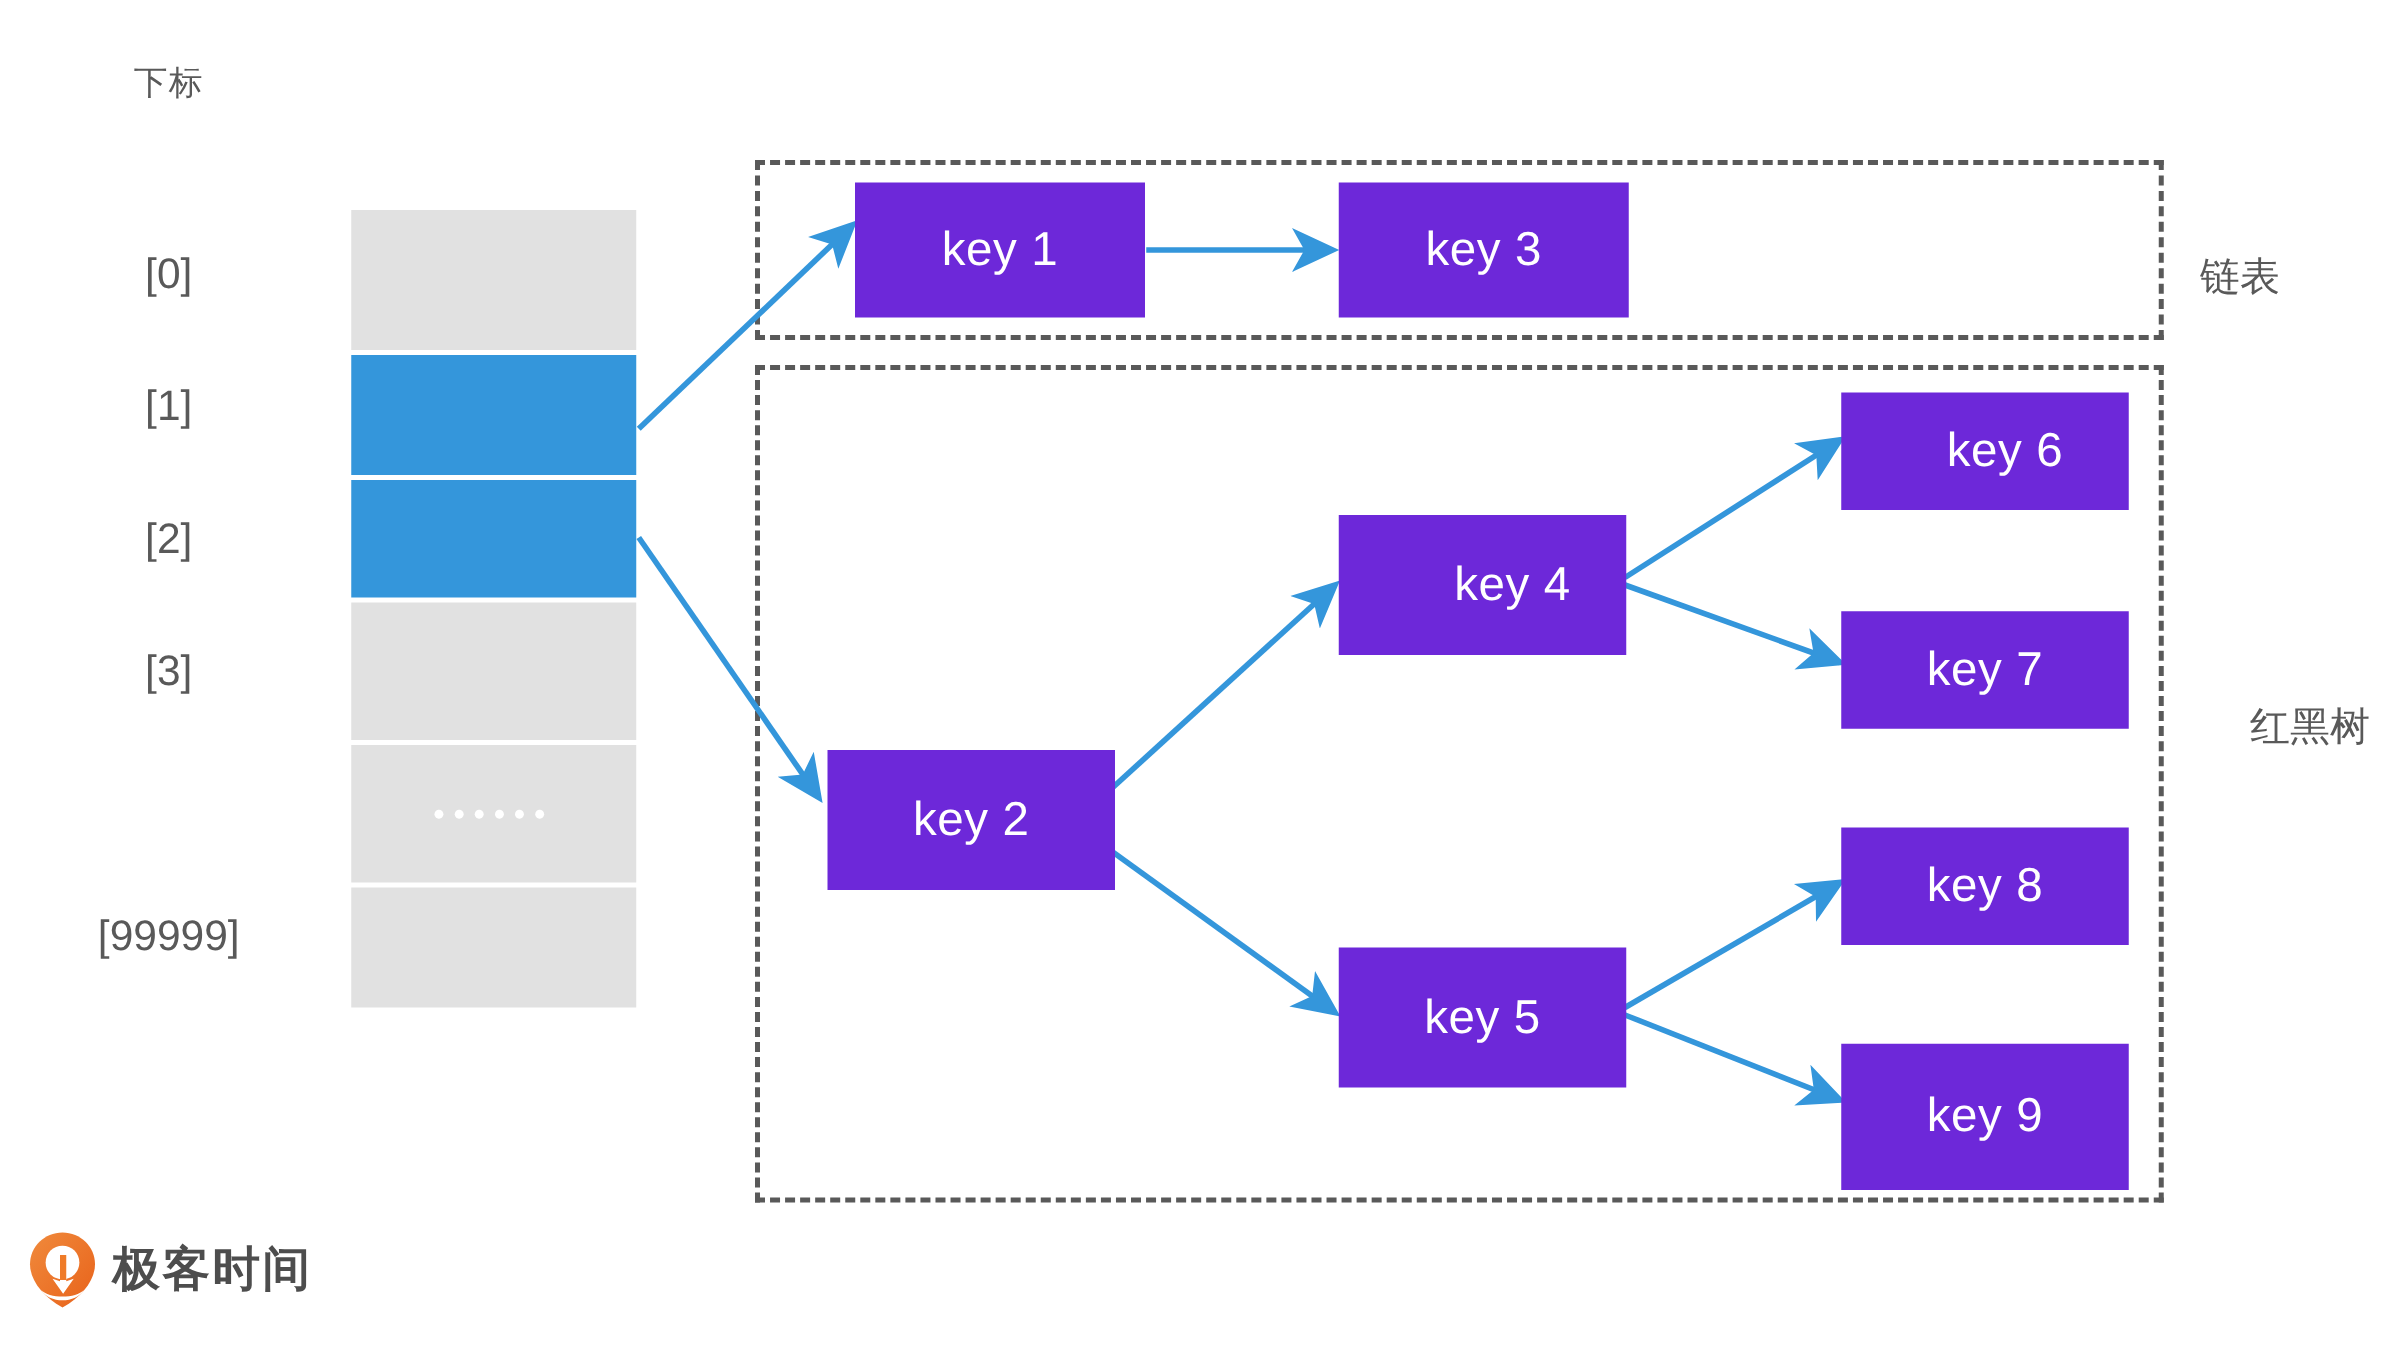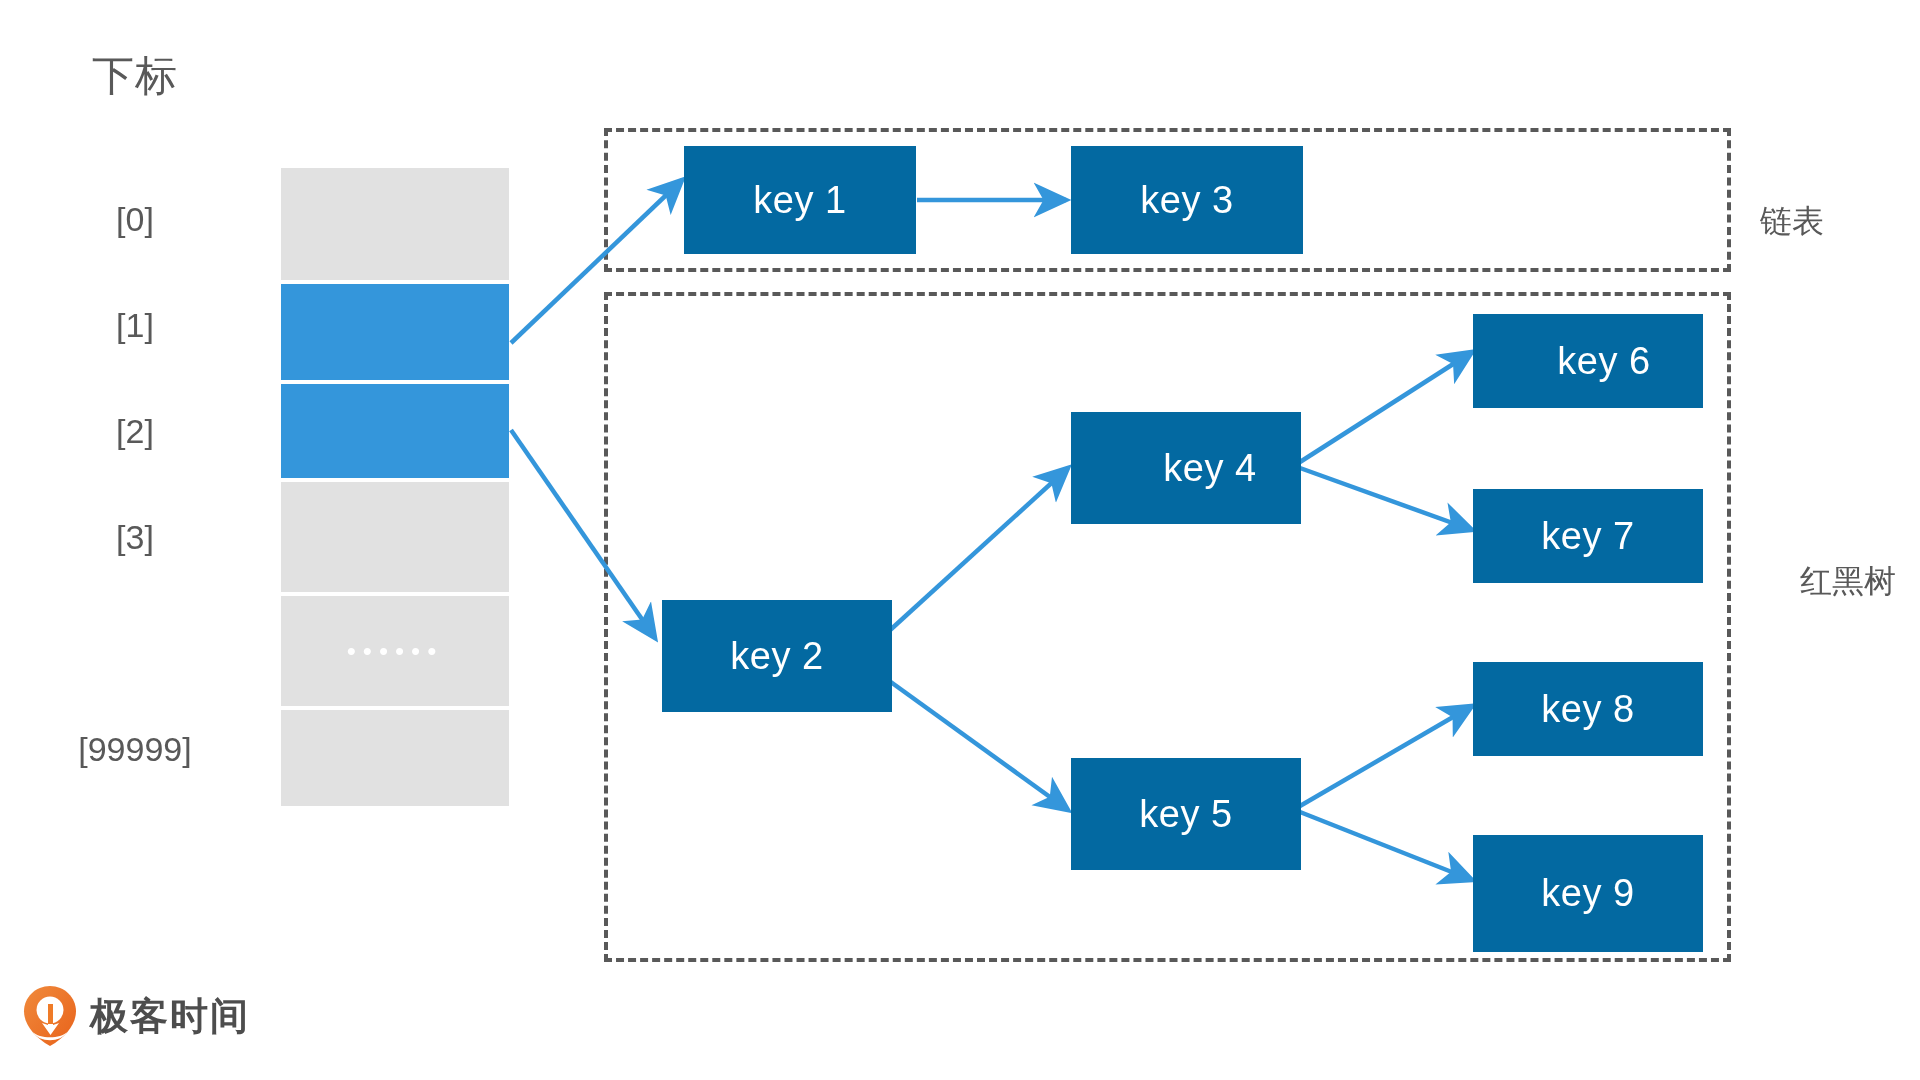--- a/index.html
+++ b/index.html
@@ -18,21 +18,21 @@
     background: #ffffff;
     overflow: hidden;
   }
 
   
   .col-header {
     position: absolute;
     left: 0;
     width: 270px;
     text-align: center;
-    font-size: 42px;
+    font-size: 27px;
     color: #595959;
     letter-spacing: 1px;
   }
   .idx-label {
     position: absolute;
     width: 270px;
     text-align: center;
     font-size: 34px;
     color: #595959;
     white-space: nowrap;
@@ -64,21 +64,21 @@
   .group-box {
     position: absolute;
     border: 4px dashed #595959;
     box-sizing: border-box;
     background: transparent;
   }
 
   
   .node {
     position: absolute;
-    background: #0369a1;
+    background: #6d28d9;
     color: #ffffff;
     font-size: 38px;
     display: flex;
     align-items: center;
     justify-content: center;
     box-sizing: border-box;
     letter-spacing: 0.5px;
   }
 
   

